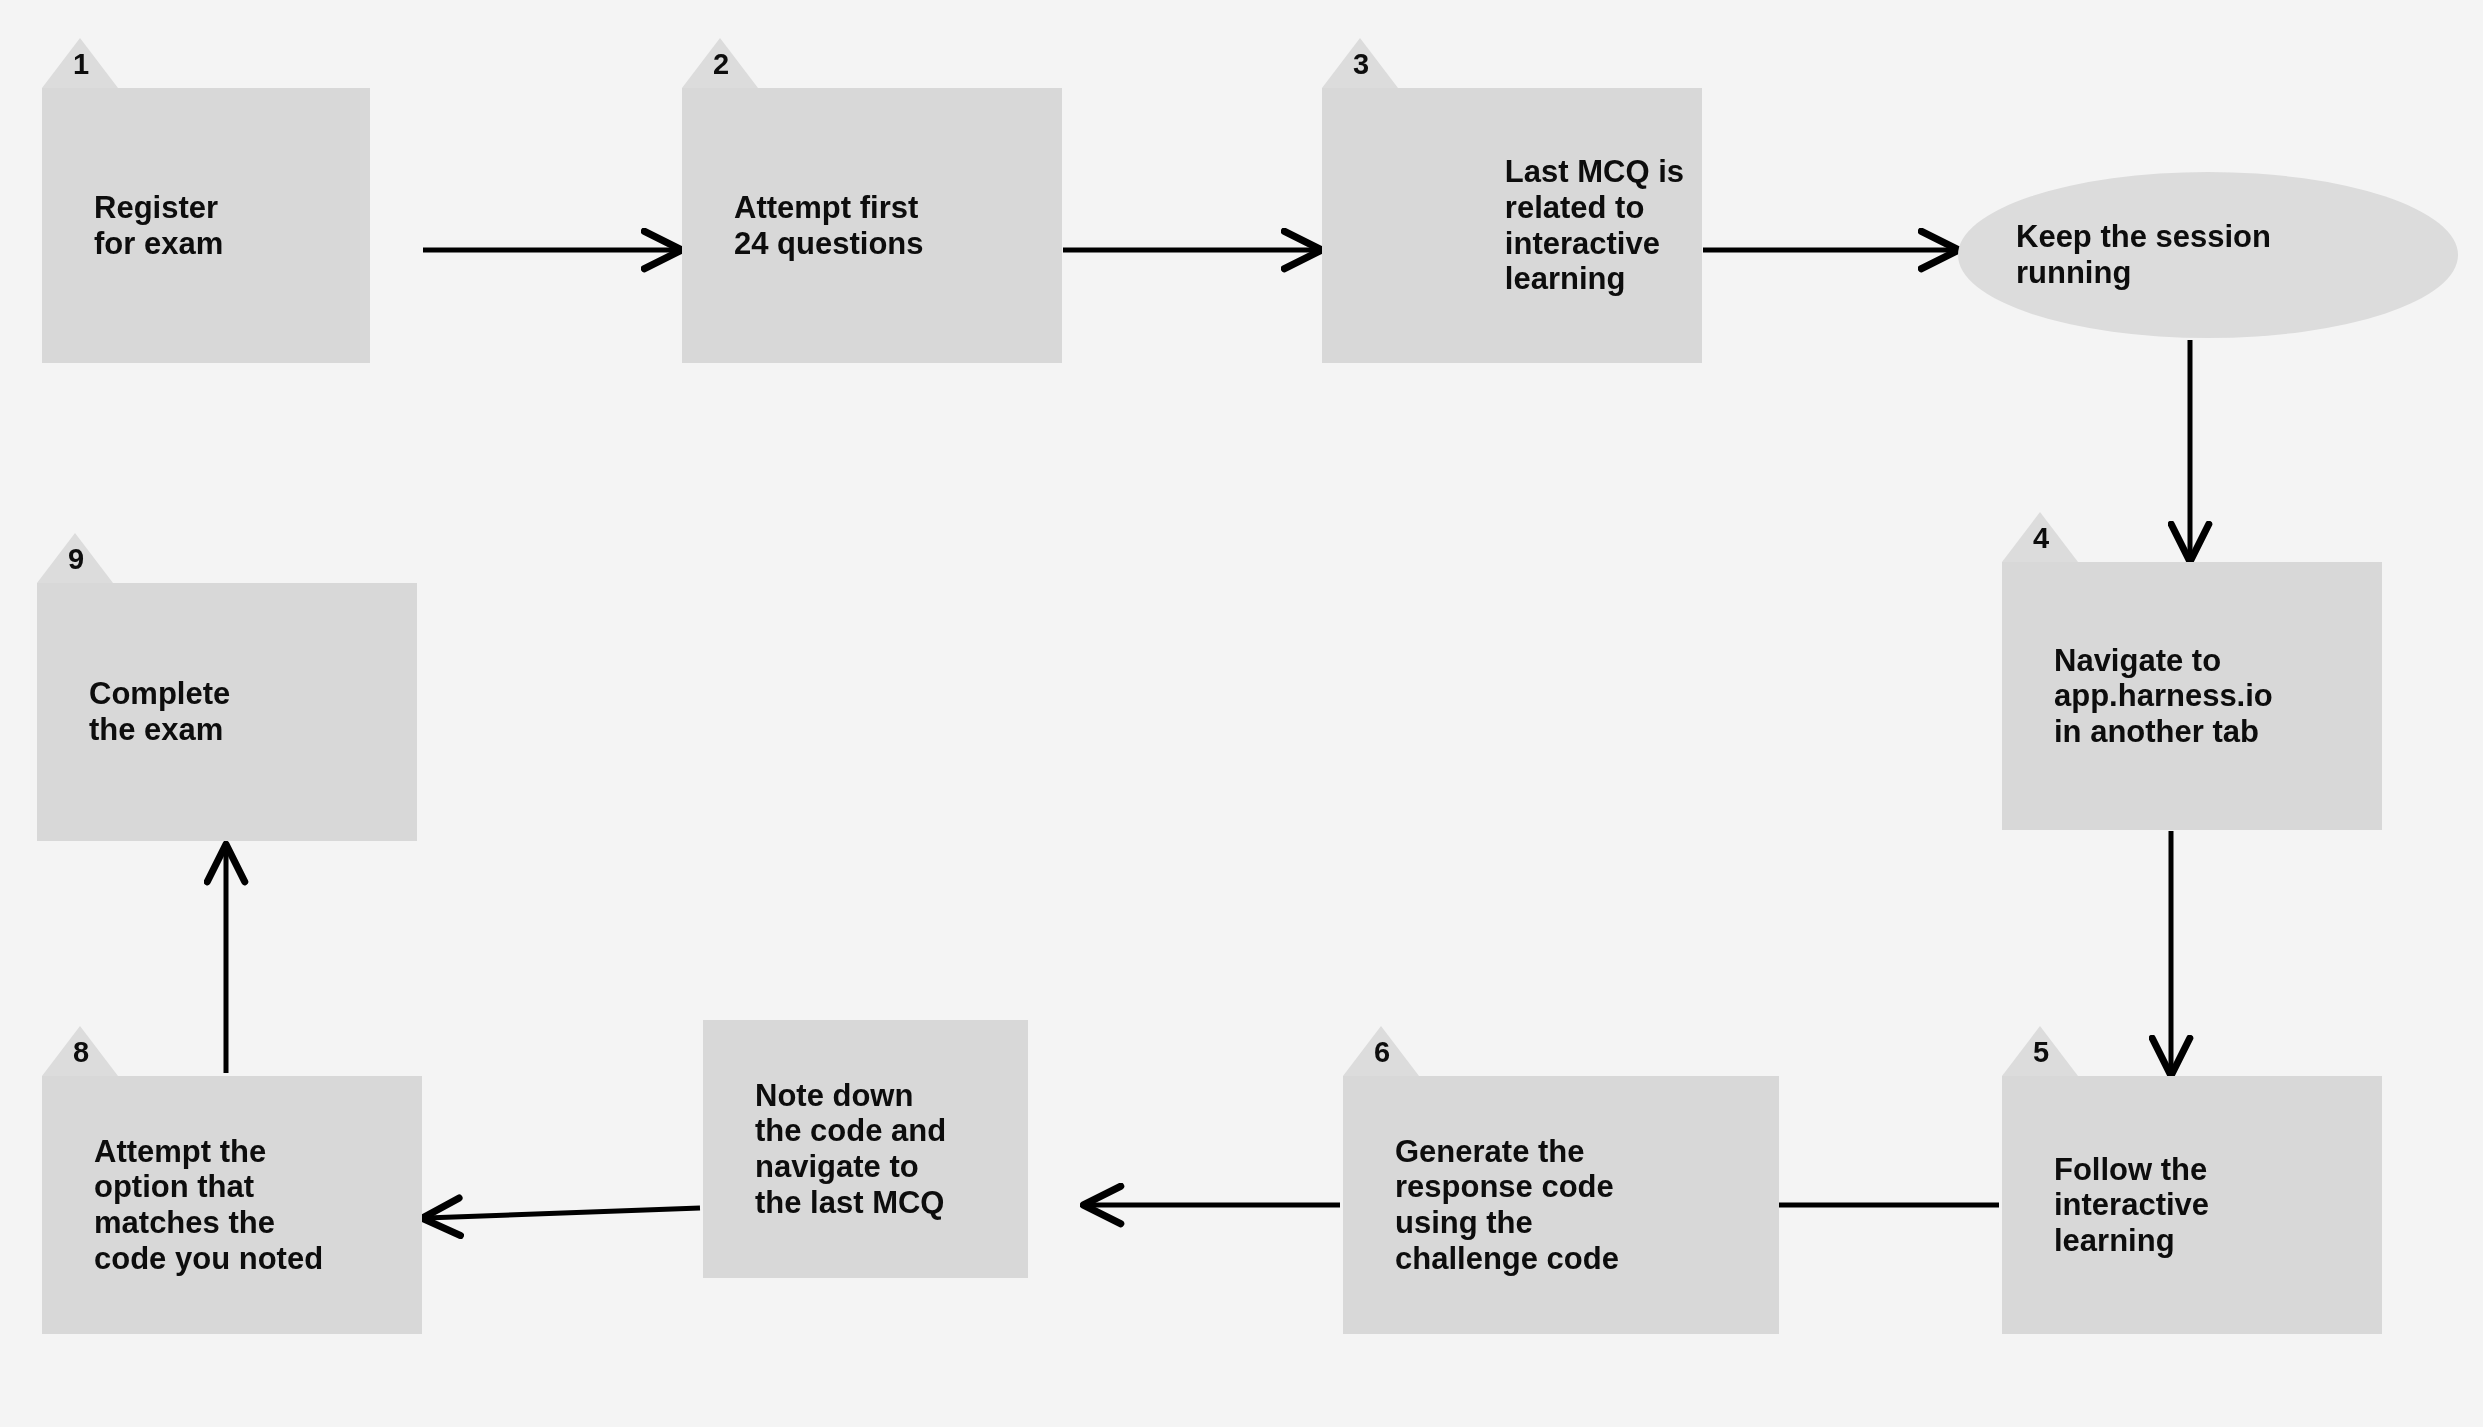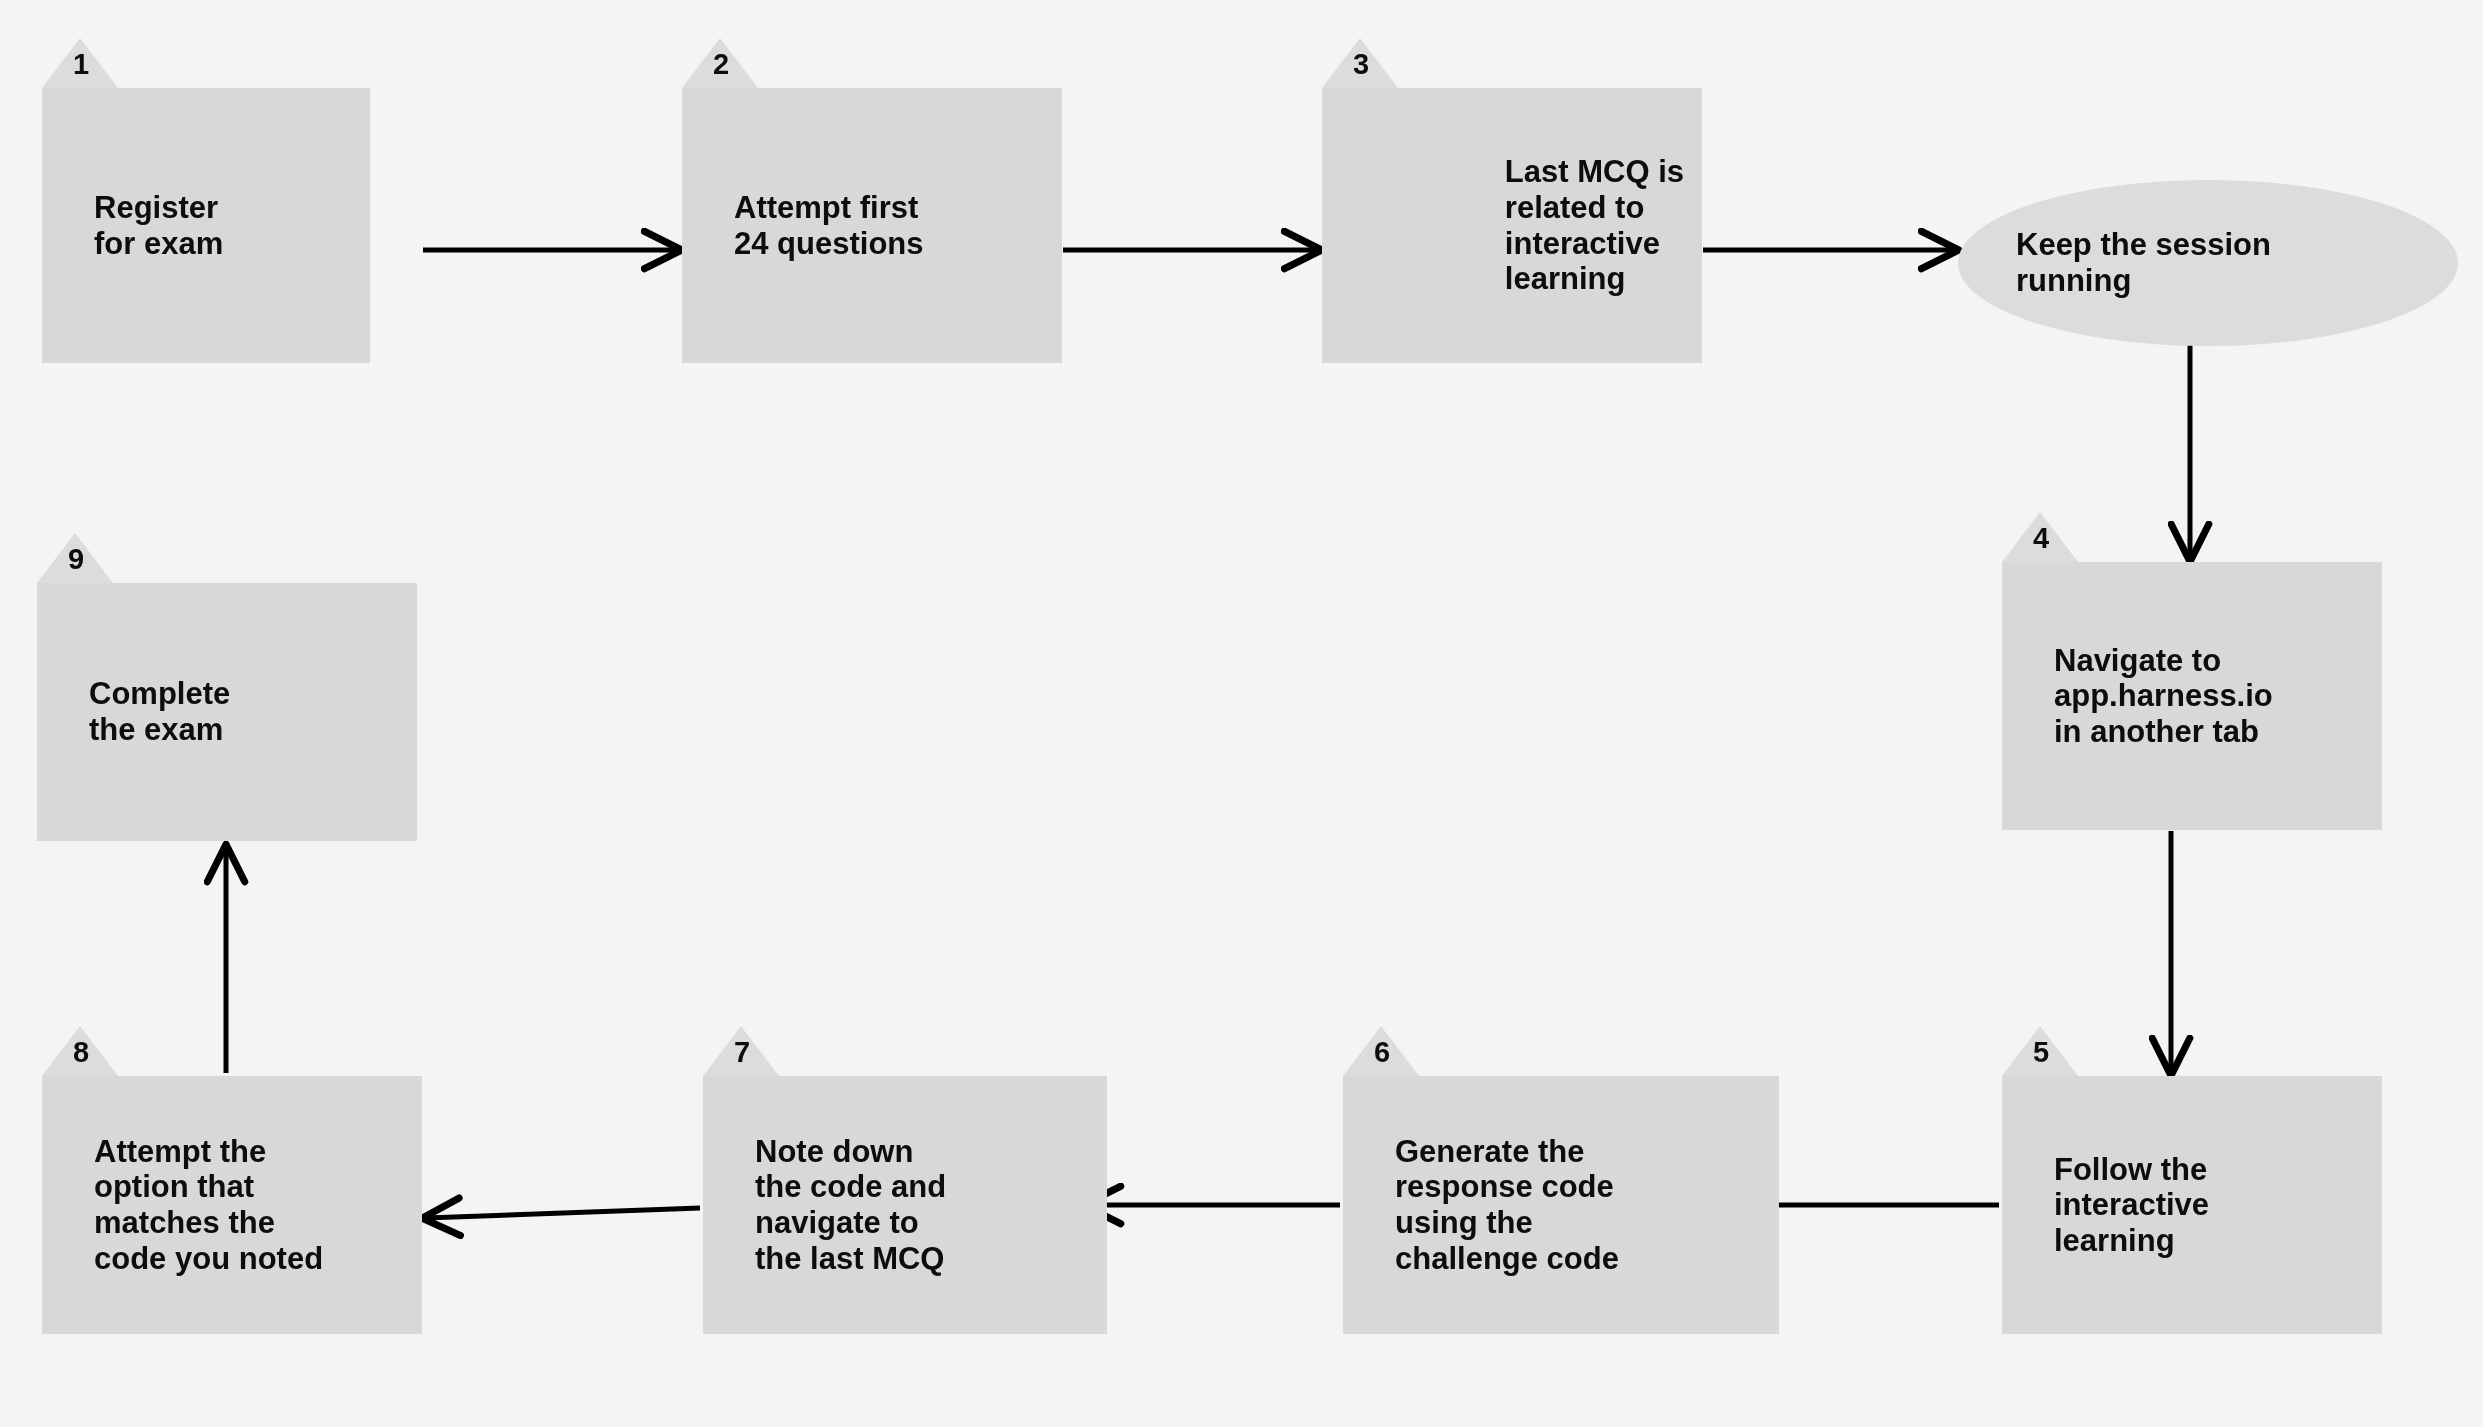--- a/index.html
+++ b/index.html
@@ -110,21 +110,21 @@
 
   <div class="badge" style="left:1322px; top:38px;"></div>
   <div class="badge-num" style="left:1353px; top:50px;">3</div>
   <div class="node" style="left:1322px; top:88px; width:380px; height:275px;justify-content:flex-end;">
     <div class="node-label">Last MCQ is
 related to
 interactive
 learning</div>
   </div>
 
-  <div class="node ellipse" style="left:1958px; top:180px; width:500px; height:166px;">
+  <div class="node ellipse" style="left:1958px; top:172px; width:500px; height:166px;">
     <div class="node-label">Keep the session
 running</div>
   </div>
 
   <div class="badge" style="left:2002px; top:512px;"></div>
   <div class="badge-num" style="left:2033px; top:524px;">4</div>
   <div class="node" style="left:2002px; top:562px; width:380px; height:268px;">
     <div class="node-label">Navigate to
 app.harness.io
 in another tab</div>
@@ -149,21 +149,21 @@
   <div class="badge-num" style="left:1374px; top:1038px;">6</div>
   <div class="node" style="left:1343px; top:1076px; width:436px; height:258px;">
     <div class="node-label">Generate the
 response code
 using the
 challenge code</div>
   </div>
 
   <div class="badge" style="left:703px; top:1026px;"></div>
   <div class="badge-num" style="left:734px; top:1038px;">7</div>
-  <div class="node" style="left:703px; top:1076px; width:404px; height:258px;">
+  <div class="node" style="left:703px; top:1020px; width:325px; height:258px;">
     <div class="node-label">Note down
 the code and
 navigate to
 the last MCQ</div>
   </div>
 
   <div class="badge" style="left:42px; top:1026px;"></div>
   <div class="badge-num" style="left:73px; top:1038px;">8</div>
   <div class="node" style="left:42px; top:1076px; width:380px; height:258px;">
     <div class="node-label">Attempt the

